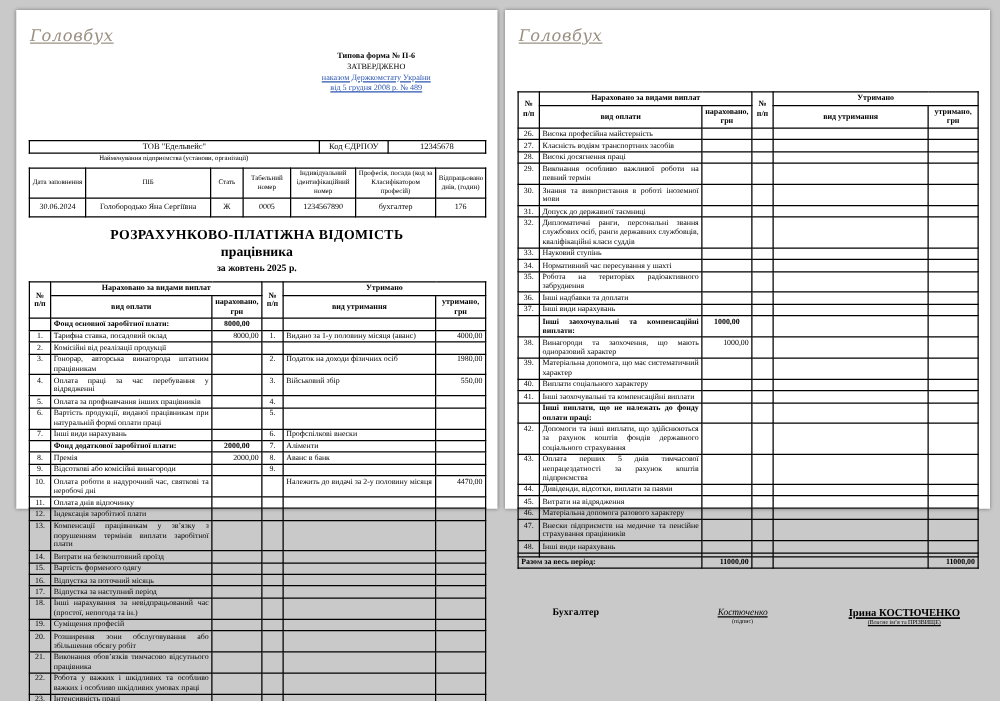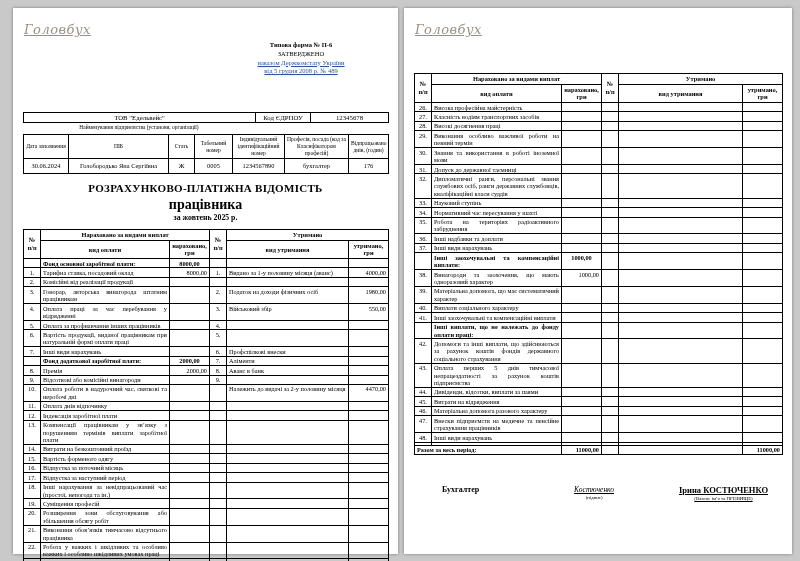--- a/index.html
+++ b/index.html
@@ -1,39 +1,39 @@
 <!DOCTYPE html>
 <html><head>
 <meta charset="utf-8">
 <style>
   * { box-sizing: border-box; margin: 0; padding: 0; }
   html,body { width:800px; height:561px; overflow:hidden; }
   body { background:#c9c9c9; font-family:"Liberation Serif","DejaVu Serif",serif; color:#000; position:relative; }
-  .page { position:absolute; top:8px; height:546px; background:#fff; box-shadow:0 0 3px rgba(0,0,0,.4); }
+  .page { position:absolute; top:8px; height:399px; background:#fff; box-shadow:0 0 3px rgba(0,0,0,.4); }
   #page1 { left:13px; width:385px; }
   #page2 { left:404px; width:388px; }
   .logo { font-style:italic; font-size:13px; text-decoration:underline; letter-spacing:.5px; font-family:"DejaVu Serif",serif; }
   #page1 .logo { margin:14px 0 0 11px; }
   #page2 .logo { margin:14px 0 2px 11px; }
   .form-ref { width:150px; margin:4px 22px 0 auto; text-align:center; font-size:6.5px; line-height:1.35; }
   .form-ref .b { font-weight:bold; }
   .lnk { text-decoration:underline; display:block; }
   .inner { padding:0 10px;margin-top:36px; }
   
   table { border-collapse:collapse; table-layout:fixed; }
   .company-tbl { width:365px; margin-top:5px; }
   .company-tbl td { border:1px solid #000; font-size:6.8px; text-align:center; padding:1px 2px; }
   .caption { font-size:5.4px; text-align:center; width:232px; margin-top:1px; }
   .emp-tbl { width:365px; margin-top:4px; }
   .emp-tbl td { border:1px solid #000; font-size:5.6px; text-align:center; padding:1px 2px; line-height:1.25; vertical-align:middle; }
   .emp-tbl .val { font-size:6.4px; padding:3px 2px; }
   
   .doc-title { text-align:center; margin-top:8px; line-height:1.25; }
   .doc-title .t1 { font-size:11px; font-weight:bold; letter-spacing:.3px; }
-  .doc-title .t2 { font-size:14px; font-weight:bold; }
+  .doc-title .t2 { font-size:11px; font-weight:bold; }
   .doc-title .t3 { font-size:7.8px; font-weight:bold; }
   
   .main-tbl { width:365px; margin-top:6px; }
   #page2 .main-tbl { width:368px; margin-top:3px; }
   .main-tbl th, .main-tbl td { border:1px solid #000; vertical-align:top; }
   .main-tbl th { font-size:6.4px; font-weight:bold; text-align:center; padding:1px 1px; white-space:pre-line; line-height:1.2; vertical-align:middle; }
   .main-tbl td { font-size:6.3px; line-height:1.18; padding:.5px 2px; }
   td.num { text-align:center; padding:.5px 0; }
   td.txt { text-align:justify; }
   td.amt { text-align:right; }

